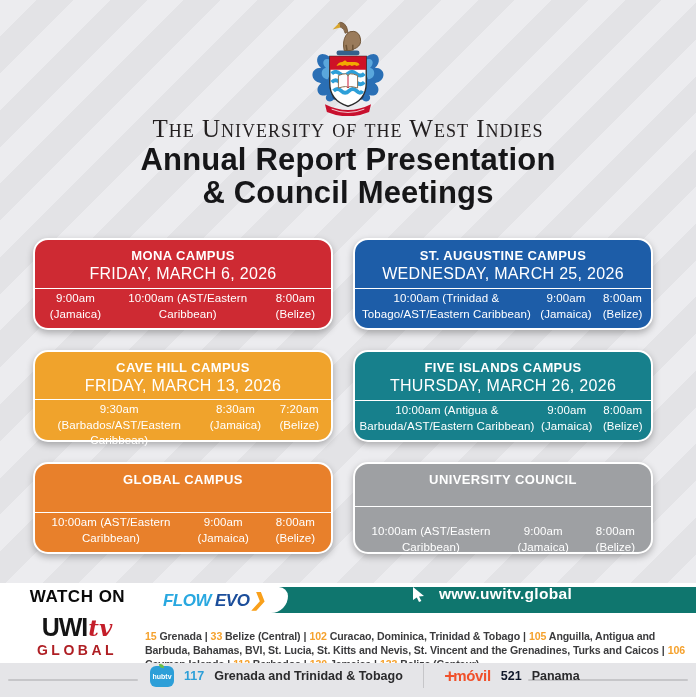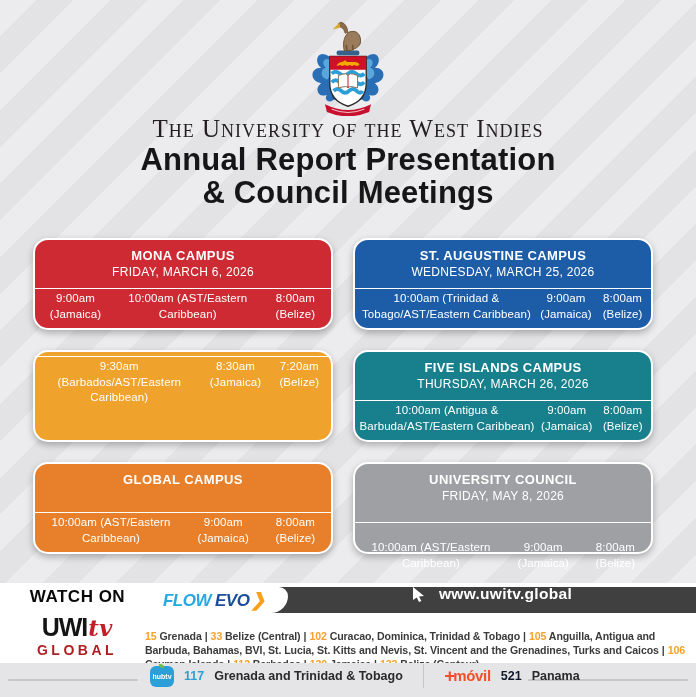--- a/index.html
+++ b/index.html
@@ -14,21 +14,21 @@
   .main-title{position:absolute;top:143px;left:0;right:0;text-align:center;
     font-weight:bold;font-size:31px;line-height:33px;color:#161618;letter-spacing:.2px;}
   
   .cards{position:absolute;top:238px;left:33px;width:620px;
     display:grid;grid-template-columns:300px 300px;grid-auto-rows:92px;gap:20px;}
   .card{border-radius:15px;border:2px solid #fff;box-sizing:border-box;
     box-shadow:0 3px 7px rgba(0,0,0,.28);color:#fff;text-align:center;
     display:flex;flex-direction:column;}
   .card-head{padding-top:8px;height:36px;}
   .card-name{font-weight:bold;font-size:13px;letter-spacing:.4px;}
-  .card-date{font-size:12px;letter-spacing:.3px;margin-top:2px;}
+  .card-date{font-size:16px;letter-spacing:.3px;margin-top:2px;}
   .card-div{height:0;border-top:1.5px solid #fff;margin-top:4px;}
   .card-body{flex:1;display:flex;flex-direction:row;justify-content:center;
     font-size:11.5px;line-height:15.5px;letter-spacing:.1px;padding:2px 2px 4px 2px;}
   
   .footer{position:absolute;left:0;top:583px;width:696px;height:114px;background:#fff;}
   .f-top{position:absolute;top:0;left:0;width:696px;height:30px;}
   .watch-on{position:absolute;left:20px;top:4px;width:115px;text-align:center;
     font-weight:bold;font-size:17px;color:#0A0A0A;letter-spacing:.5px;}
   .blue-bar{position:absolute;left:140px;top:4px;width:556px;height:26px;
     border-radius:4px 0 0 4px;display:flex;align-items:center;}
@@ -140,20 +140,24 @@
       </div>
       <div class="card-div"></div>
       <div class="card-body">
         <div>10:00am (Trinidad &amp; Tobago/AST/Eastern Caribbean)</div>
         <div>9:00am (Jamaica)</div>
         <div>8:00am (Belize)</div>
       </div>
     </div>
 
     <div class="card" style="background: rgb(240, 163, 44);">
+      <div class="card-head">
+        <div class="card-name">CAVE HILL CAMPUS</div>
+        <div class="card-date">FRIDAY, MARCH 13, 2026</div>
+      </div>
       <div class="card-div"></div>
       <div class="card-body">
         <div>9:30am (Barbados/AST/Eastern Caribbean)</div>
         <div>8:30am (Jamaica)</div>
         <div>7:20am (Belize)</div>
       </div>
     </div>
 
     <div class="card" style="background: rgb(23, 128, 140);">
       <div class="card-head">
@@ -176,36 +180,35 @@
       <div class="card-body">
         <div>10:00am (AST/Eastern Caribbean)</div>
         <div>9:00am (Jamaica)</div>
         <div>8:00am (Belize)</div>
       </div>
     </div>
 
     <div class="card" style="background: rgb(158, 160, 163); gap: 15px;">
       <div class="card-head">
         <div class="card-name">UNIVERSITY COUNCIL</div>
-        <div class="card-date">FRIDAY, MAY 8, 2026</div>
       </div>
       <div class="card-div"></div>
       <div class="card-body">
         <div>10:00am (AST/Eastern Caribbean)</div>
         <div>9:00am (Jamaica)</div>
         <div>8:00am (Belize)</div>
       </div>
     </div>
   </div>
 
   <div class="footer">
 
     <div class="f-top">
       <div class="watch-on">WATCH ON</div>
-      <div class="blue-bar" style="background: #404040;">
+      <div class="blue-bar" style="background: #0f766e;">
         <div class="flow-pill">
           <span class="flow-logo">
             <span class="flow-word">FLOW</span><span class="evo-word">EVO</span><span class="flow-arrow">❯</span>
           </span>
         </div>
         <div class="url-wrap">
           <svg width="13" height="15" viewBox="0 0 13 15">
             <path d="M1,0 L12,9 L7,9.6 L9.4,14 L7,15 L4.8,10.4 L1,13 Z" fill="#FFFFFF"></path>
           </svg>
           <span class="url">www.uwitv.global</span>

